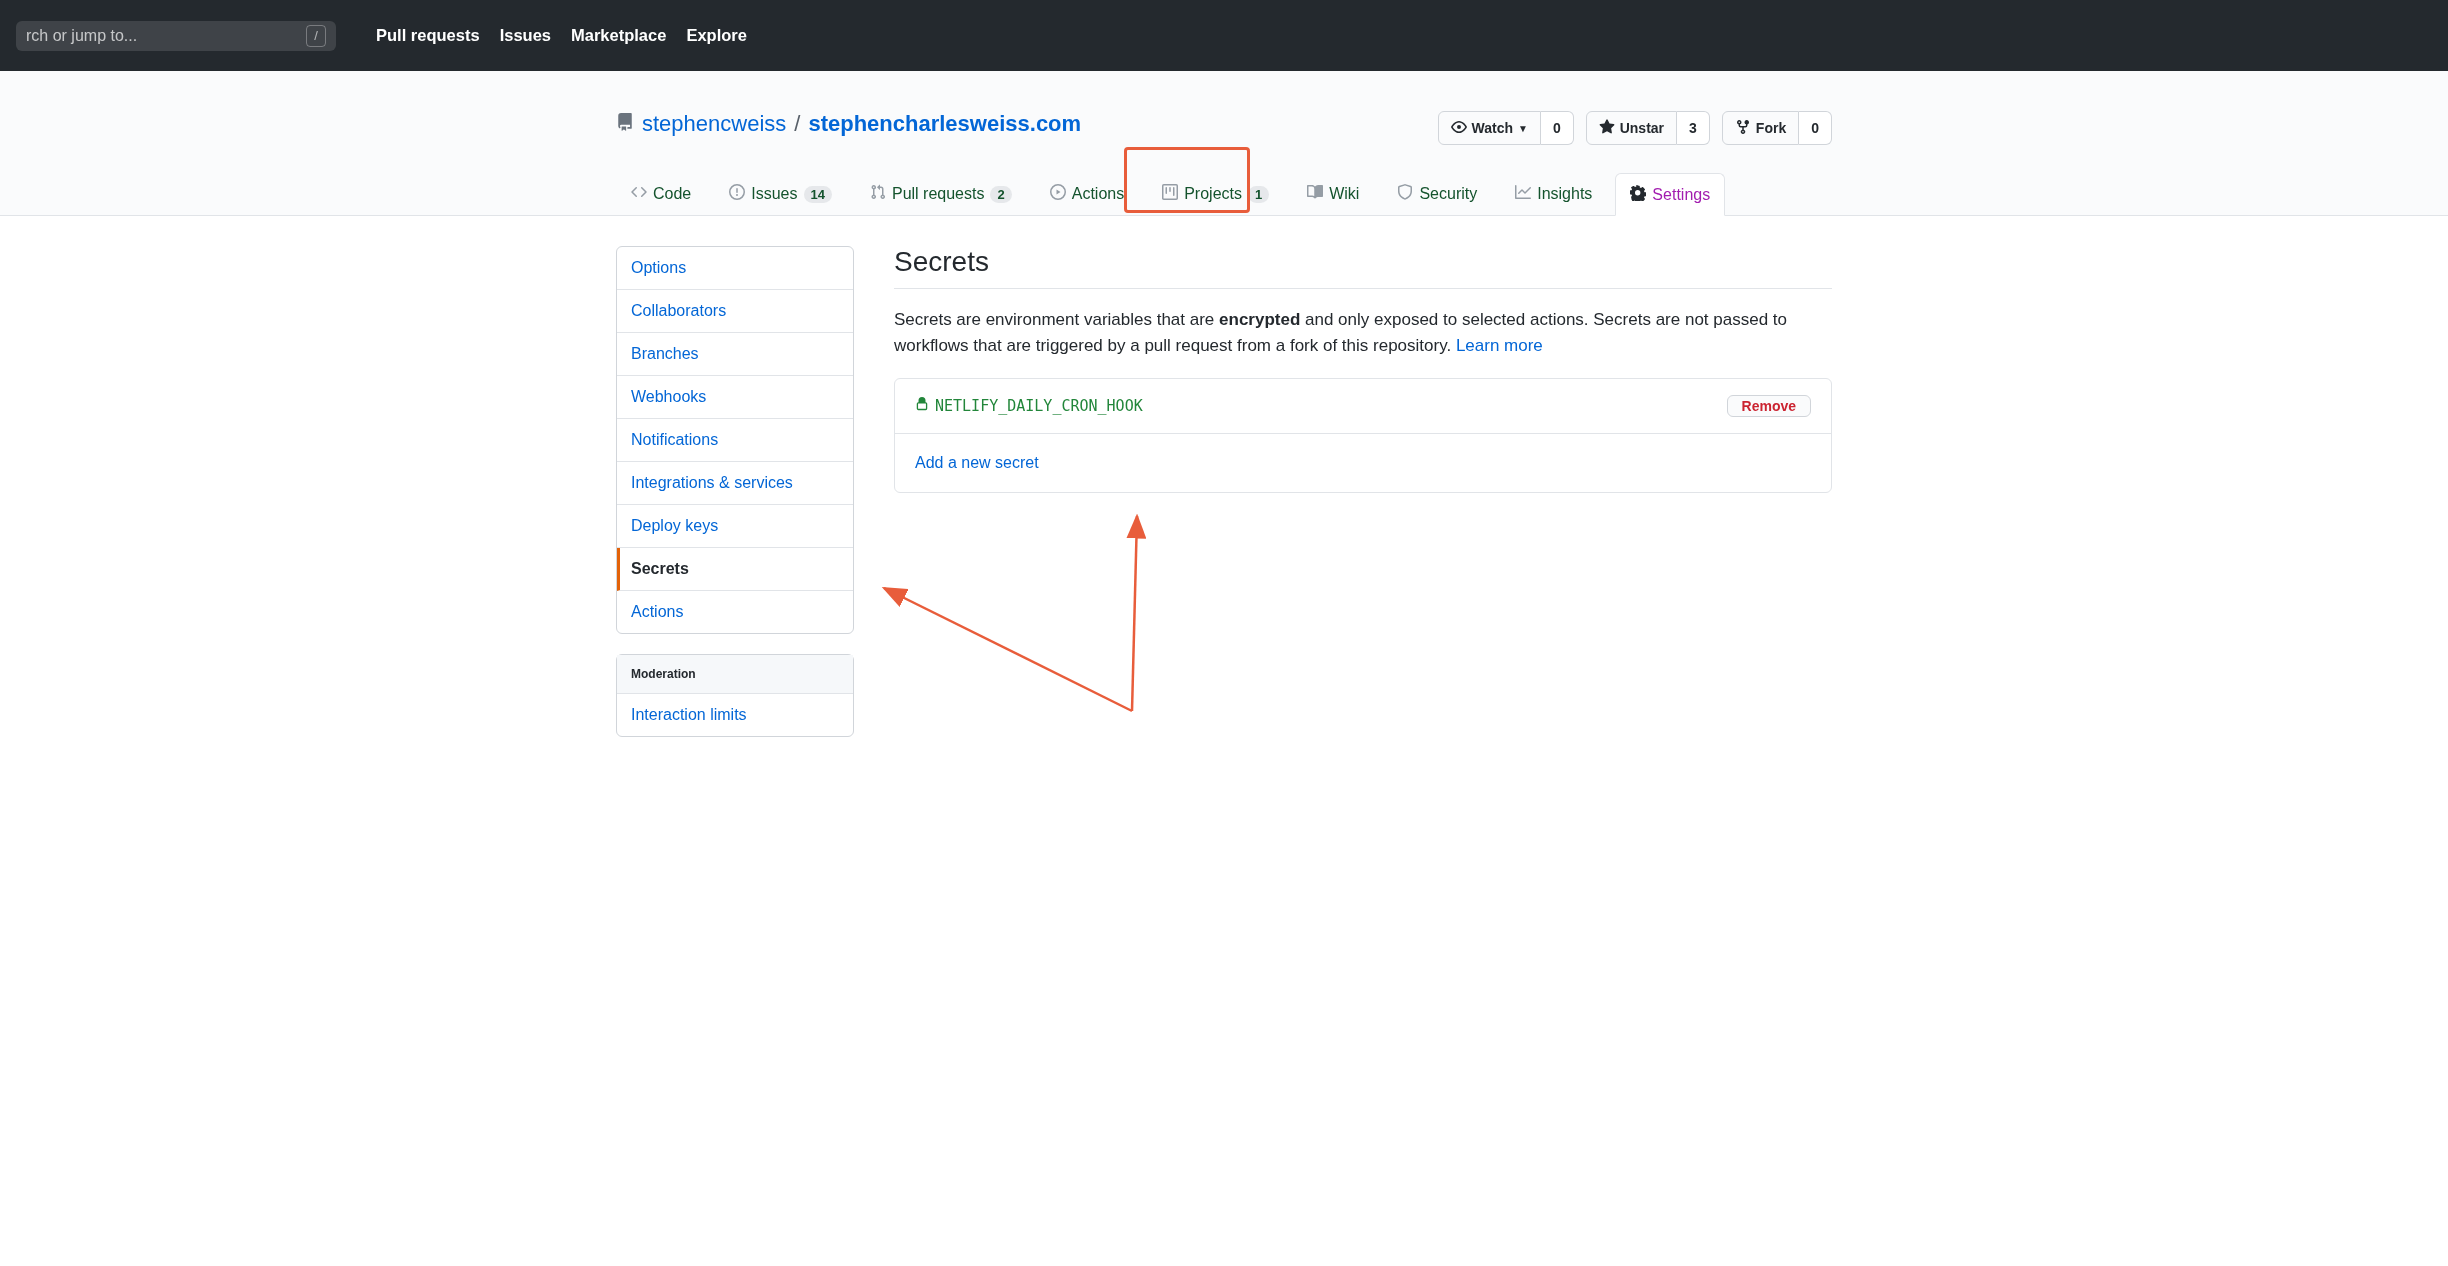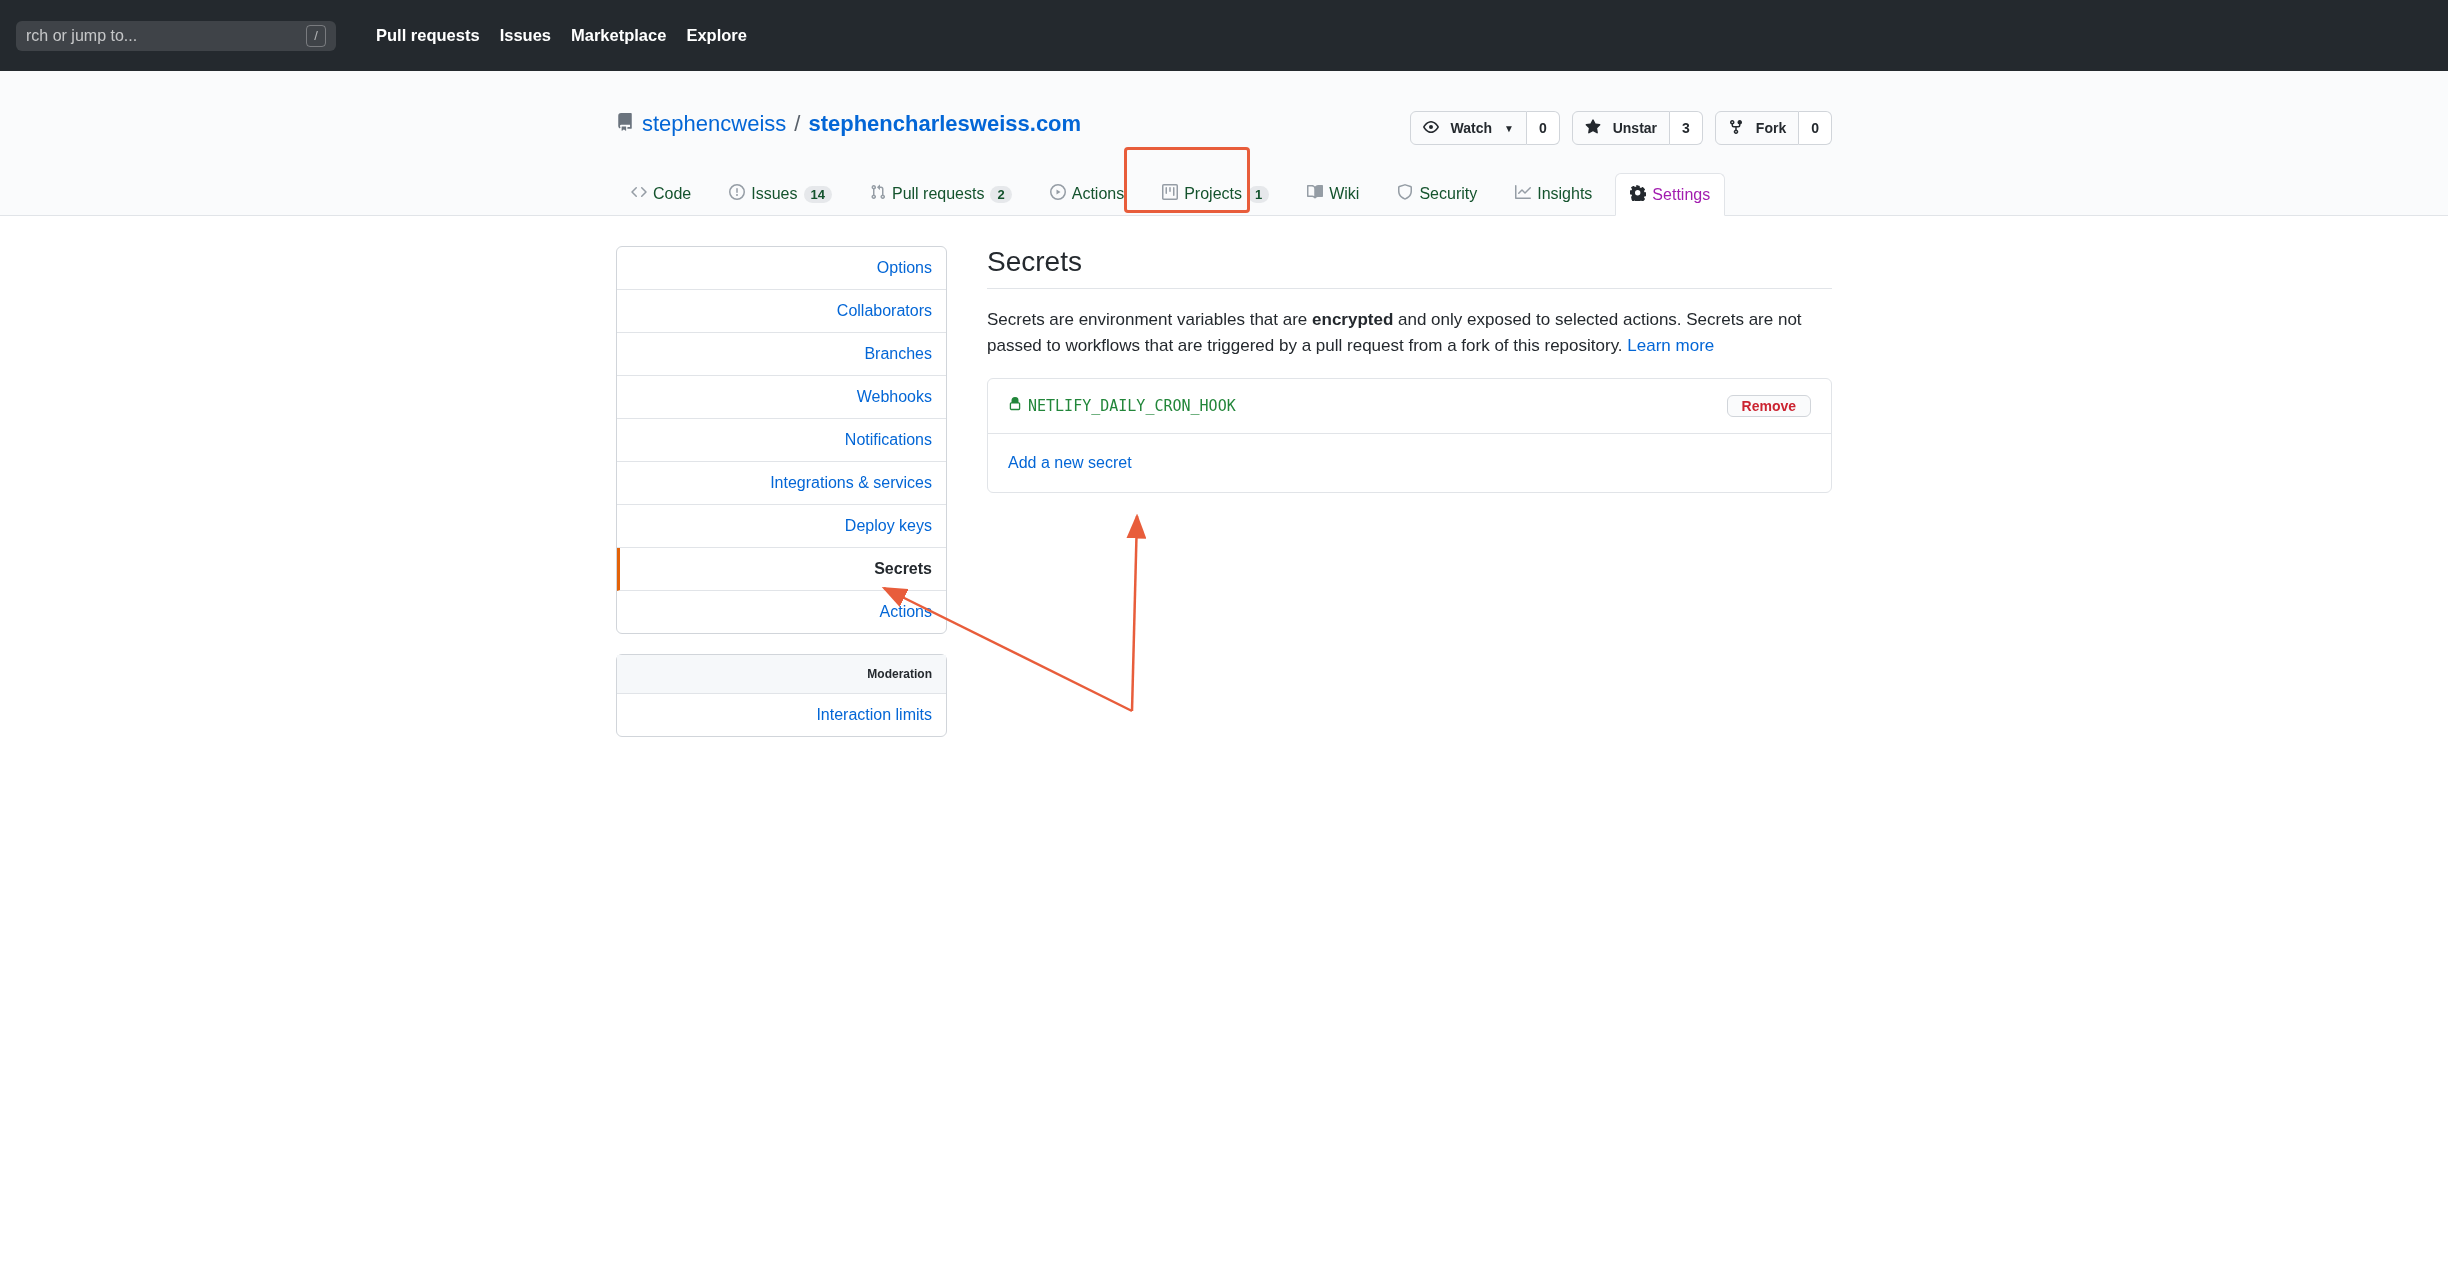--- a/index.html
+++ b/index.html
@@ -17,39 +17,39 @@
 
 .repo-header-wrap { background: #fafbfc; border-bottom: 1px solid #e1e4e8; padding-top: 24px; }
 .repo-header { max-width: 1280px; margin: 16px auto; padding: 0 32px; display: flex; justify-content: space-between; align-items: flex-start; }
 .repo-title { display: flex; align-items: center; gap: 8px; font-size: 22px; }
 .repo-title a { color: #0366d6; text-decoration: none; }
 .repo-title .sep { color: #586069; }
 .repo-icon { color: #6a737d; }
 
 .repo-actions { display: flex; gap: 12px; }
 .btn-group { display: flex; }
-.btn-group > * { background: #fafbfc; border: 1px solid #d1d5da; padding: 5px 12px; font-size: 14px; font-weight: 600; color: #24292e; cursor: pointer; display: flex; align-items: center; gap: 12px; height: 34px; }
+.btn-group > * { background: #fafbfc; border: 1px solid #d1d5da; padding: 5px 12px; font-size: 14px; font-weight: 600; color: #24292e; cursor: pointer; display: flex; align-items: center; gap: 5px; height: 34px; }
 .btn-group > *:first-child { border-radius: 6px 0 0 6px; }
 .btn-group > *:last-child { border-radius: 0 6px 6px 0; border-left: none; }
 .btn-count { background: #fff; }
 
 
 .repo-nav { max-width: 1280px; margin: 0 auto; padding: 0 32px; display: flex; gap: 8px; margin-top: 28px; }
 .repo-nav-item { display: flex; align-items: center; gap: 6px; padding: 10px 14px; color: #14532d; font-size: 16px; cursor: pointer; border: 1px solid transparent; }
 .repo-nav-item .nav-icon { color: #959da5; }
 .repo-nav-item.selected { background: #fff; border: 1px solid #e1e4e8; border-bottom-color: #fff; border-radius: 6px 6px 0 0; color: #a21caf; margin-bottom: -1px; }
 .counter { background: rgba(209,213,218,0.5); border-radius: 10px; padding: 1px 7px; font-size: 13px; font-weight: 600; }
 
 .highlight-box { position: absolute; border: 3px solid #e85d3b; border-radius: 4px; pointer-events: none; }
 
 
 .main { max-width: 1280px; margin: 0 auto; padding: 30px 32px; display: flex; gap: 40px; position: relative; }
 
 
-.sidebar { width: 331px; flex-shrink: 0; text-align: right; }
+.sidebar { width: 238px; flex-shrink: 0; }
 .side-menu { border: 1px solid #d1d5da; border-radius: 6px; }
 .side-menu-item { display: block; padding: 12px 14px; border-bottom: 1px solid #e1e4e8; color: #0366d6; text-decoration: none; font-size: 16px; cursor: pointer; }
 .side-menu-item:last-child { border-bottom: none; }
 .side-menu-item.selected { color: #24292e; font-weight: 600; border-left: 3px solid #e36209; padding-left: 11px; cursor: default; }
 .side-menu-header { padding: 12px 14px; background: #f6f8fa; font-weight: 600; color: #24292e; border-bottom: 1px solid #e1e4e8; font-size: 12px; }
 .side-menu + .side-menu { margin-top: 20px; }
 
 
 .content { flex: 1; }
 .content h1 { font-size: 28px; font-weight: 400; padding-bottom: 10px; border-bottom: 1px solid #e1e4e8; margin-bottom: 18px; }

